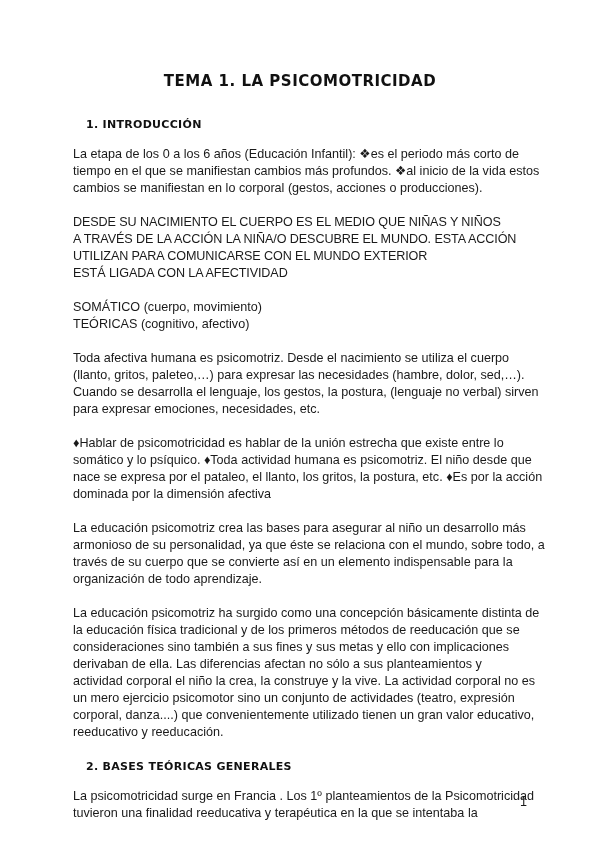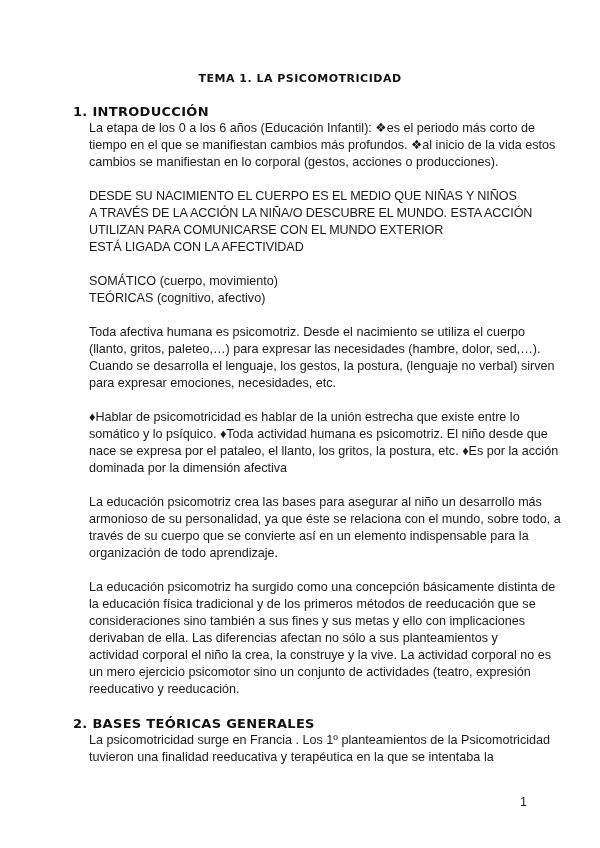--- a/index.html
+++ b/index.html
@@ -5,31 +5,31 @@
     html, body { margin: 0; padding: 0; background: #ffffff; }
     body { width: 600px; height: 848px; position: relative; overflow: hidden; }
     .page {
       position: absolute; left: 0; top: 0; width: 600px; height: 848px;
       background: #ffffff; color: #111111;
       font-family: "Liberation Sans", sans-serif;
     }
     .title {
       position: absolute; top: 72px; left: 0; width: 600px; text-align: center;
       font-family: "DejaVu Sans", sans-serif; font-weight: bold;
-      font-size: 11px; letter-spacing: 0.5px; color: #111;
+      font-size: 15px; letter-spacing: 0.5px; color: #111;
     }
     .content {
       position: absolute; left: 73px; top: 103px; width: 460px;
       font-size: 12.6px; line-height: 17px; color: #1a1a1a;
     }
     .h {
-      font-family: "DejaVu Sans", sans-serif; font-weight: bold; font-size: 13px;
-      letter-spacing: 0.3px; line-height: 17px; margin: 0; color: #111;
+      font-family: "DejaVu Sans", sans-serif; font-weight: bold; font-size: 11px;
+      letter-spacing: 0.3px; line-height: 17px; margin: 13px; color: #111;
     }
-    p { margin: 0 0 17px 16px; }
+    p { margin: 0 0 17px 0; }
     .line { display: block; white-space: nowrap; }
     .caps .line { letter-spacing: -0.1px; }
     .pagenum {
       position: absolute; left: 520px; top: 795px; font-size: 12.6px; color: #1a1a1a;
     }
   </style>
 </head>
 <body>
 
 <div class="page">
@@ -79,20 +79,21 @@
         <span class="line">organización de todo aprendizaje.</span>
       </p>
 
       <p>
         <span class="line">La educación psicomotriz ha surgido como una concepción básicamente distinta de</span>
         <span class="line">la educación física tradicional y de los primeros métodos de reeducación que se</span>
         <span class="line">consideraciones sino también a sus fines y sus metas y ello con implicaciones</span>
         <span class="line">derivaban de ella. Las diferencias afectan no sólo a sus planteamientos y</span>
         <span class="line">actividad corporal el niño la crea, la construye y la vive. La actividad corporal no es</span>
         <span class="line">un mero ejercicio psicomotor sino un conjunto de actividades (teatro, expresión</span>
+        <span class="line">corporal, danza....) que convenientemente utilizado tienen un gran valor educativo,</span>
         <span class="line">reeducativo y reeducación.</span>
       </p>
     </div>
 
     <div>
       <div class="h">2. BASES TEÓRICAS GENERALES</div>
       <p>
         <span class="line">La psicomotricidad surge en Francia . Los 1º planteamientos de la Psicomotricidad</span>
         <span class="line">tuvieron una finalidad reeducativa y terapéutica en la que se intentaba la</span>
       </p>

